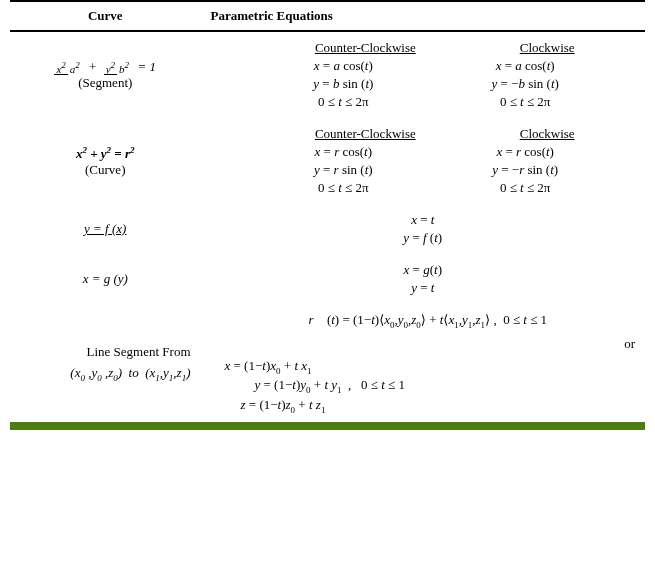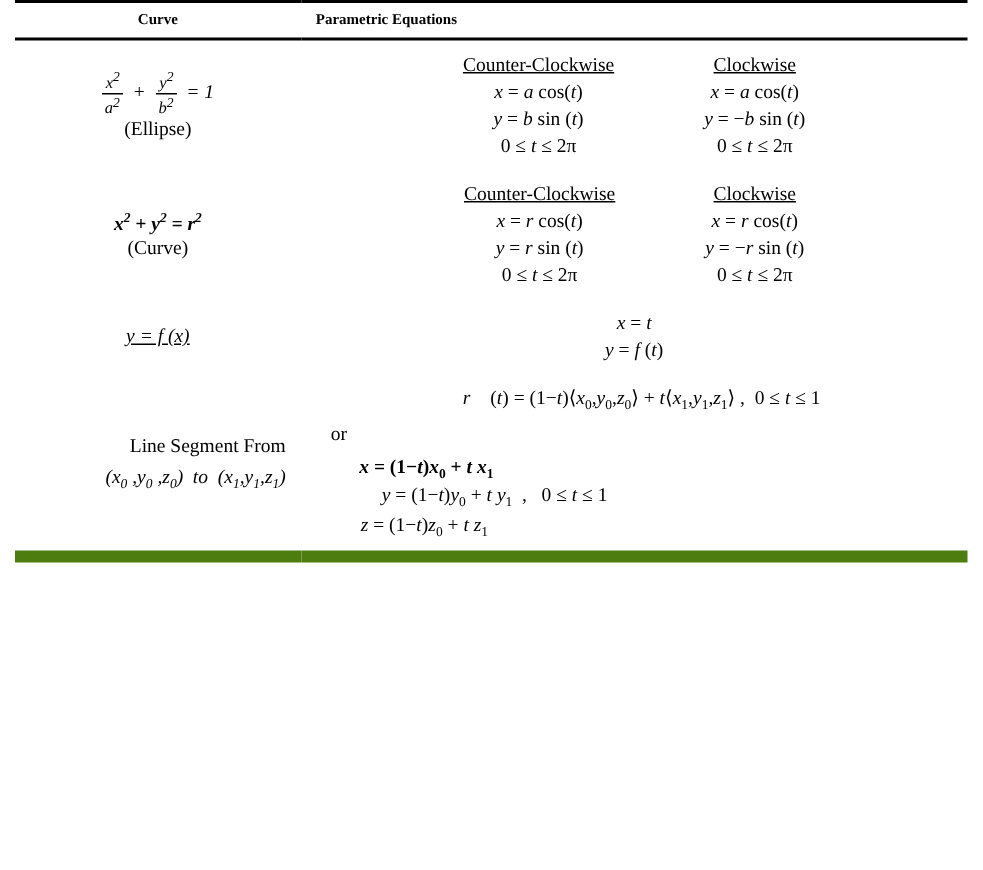--- a/index.html
+++ b/index.html
@@ -17,21 +17,21 @@
     }
     table {
       width: 100%;
       border-collapse: collapse;
     }
     thead tr th {
       border-top: 2px solid #000;
       border-bottom: 2px solid #000;
       padding: 6px 10px;
       font-weight: bold;
-      font-size: 10px;
+      font-size: 13px;
       text-align: center;
     }
     thead tr th:first-child {
       text-align: center;
       width: 30%;
     }
     thead tr th:last-child {
       text-align: left;
       width: 70%;
     }
@@ -41,21 +41,21 @@
     }
     tbody tr td:first-child {
       text-align: center;
       width: 30%;
       vertical-align: middle;
     }
     tbody tr td:last-child {
       width: 70%;
       text-align: center;
     }
-    .underline { text-decoration: underline; }
+    .underline { text-decoration: underline; margin-left: 44px; }
     .math-block {
       display: flex;
       flex-direction: column;
       align-items: center;
       gap: 2px;
     }
     .two-col {
       display: flex;
       flex-direction: row;
       justify-content: center;
@@ -64,22 +64,22 @@
     }
     .two-col-inner {
       display: flex;
       flex-direction: column;
       align-items: center;
       gap: 2px;
     }
     sup, sub { font-size: 9px; }
     .fraction {
       display: inline-flex;
-      flex-direction: column;
-      align-items: flex-end;
+      flex-direction: row;
+      align-items: flex-start;
       vertical-align: middle;
       font-style: italic;
     }
     .fraction .num {
       border-bottom: 1px solid #000;
       padding: 0 2px;
       font-size: 11px;
     }
     .fraction .den {
       padding: 0 2px;
@@ -111,21 +111,21 @@
                 <span class="den">a<sup>2</sup></span>
               </span>
               &nbsp;+&nbsp;
               <span class="fraction">
                 <span class="num">y<sup>2</sup></span>
                 <span class="den">b<sup>2</sup></span>
               </span>
               &nbsp;= 1
             </span>
             <br>
-            <span>(Ellipse)</span>
+            <span>(Segment)</span>
           </div>
         </td>
         <td>
           <div class="two-col">
             <div class="two-col-inner">
               <span class="underline">Counter-Clockwise</span>
               <span><i>x</i> = <i>a</i> cos(<i>t</i>)</span>
               <span><i>y</i> = <i>b</i> sin (<i>t</i>)</span>
               <span>0 ≤ <i>t</i> ≤ 2π</span>
             </div>
@@ -170,35 +170,46 @@
           <span style="font-style:italic;text-decoration:underline;">y = f (x)</span>
         </td>
         <td>
           <div class="math-block">
             <span><i>x</i> = <i>t</i></span>
             <span><i>y</i> = <i>f</i> (<i>t</i>)</span>
           </div>
         </td>
       </tr>
 
+      <tr>
+        <td>
+          <span style="font-style:italic;">x = g (y)</span>
+        </td>
+        <td>
+          <div class="math-block">
+            <span><i>x</i> = <i>g</i>(<i>t</i>)</span>
+            <span><i>y</i> = <i>t</i></span>
+          </div>
+        </td>
+      </tr>
 
       <tr>
         <td style="vertical-align:middle;">
           <div style="text-align:right; line-height:1.6;">
             <span>Line Segment From</span><br>
             <span style="font-style:italic;margin-top:12px;">(<i>x</i><sub>0</sub> ,<i>y</i><sub>0</sub> ,<i>z</i><sub>0</sub>)&nbsp; to &nbsp;(<i>x</i><sub>1</sub>,<i>y</i><sub>1</sub>,<i>z</i><sub>1</sub>)</span>
           </div>
         </td>
         <td style="text-align:left; padding-left: 20px;">
           <div class="math-block" style="align-items:flex-start;">
             <span style="margin-bottom:4px; display:block; text-align:center; width:100%;">
               <i>r⃗</i> (<i>t</i>) = (1−<i>t</i>)⟨<i>x</i><sub>0</sub>,<i>y</i><sub>0</sub>,<i>z</i><sub>0</sub>⟩ + <i>t</i>⟨<i>x</i><sub>1</sub>,<i>y</i><sub>1</sub>,<i>z</i><sub>1</sub>⟩ ,&nbsp; 0 ≤ <i>t</i> ≤ 1
             </span>
-            <span style="display:block; text-align:left; width:100%; margin-bottom:4px;">or</span>
-            <span style="display:block; margin-left: 19px; font-weight: bold;"><i>x</i> = (1−<i>t</i>)<i>x</i><sub>0</sub> + <i>t</i>&nbsp;<i>x</i><sub>1</sub></span>
+            <span style="display:block; text-align:right; width:100%; margin-bottom:4px;">or</span>
+            <span style="display:block; margin-left: 4px;"><i>x</i> = (1−<i>t</i>)<i>x</i><sub>0</sub> + <i>t</i>&nbsp;<i>x</i><sub>1</sub></span>
             <span style="display:block; margin-left: 34px;"><i>y</i> = (1−<i>t</i>)<i>y</i><sub>0</sub> + <i>t</i>&nbsp;<i>y</i><sub>1</sub>&nbsp;&nbsp;,&nbsp;&nbsp; 0 ≤ <i>t</i> ≤ 1</span>
             <span style="display:block; margin-left: 20px;"><i>z</i> = (1−<i>t</i>)<i>z</i><sub>0</sub> + <i>t</i>&nbsp;<i>z</i><sub>1</sub></span>
           </div>
         </td>
       </tr>
     </tbody>
   </table>
 </div>
 
 </body></html>

